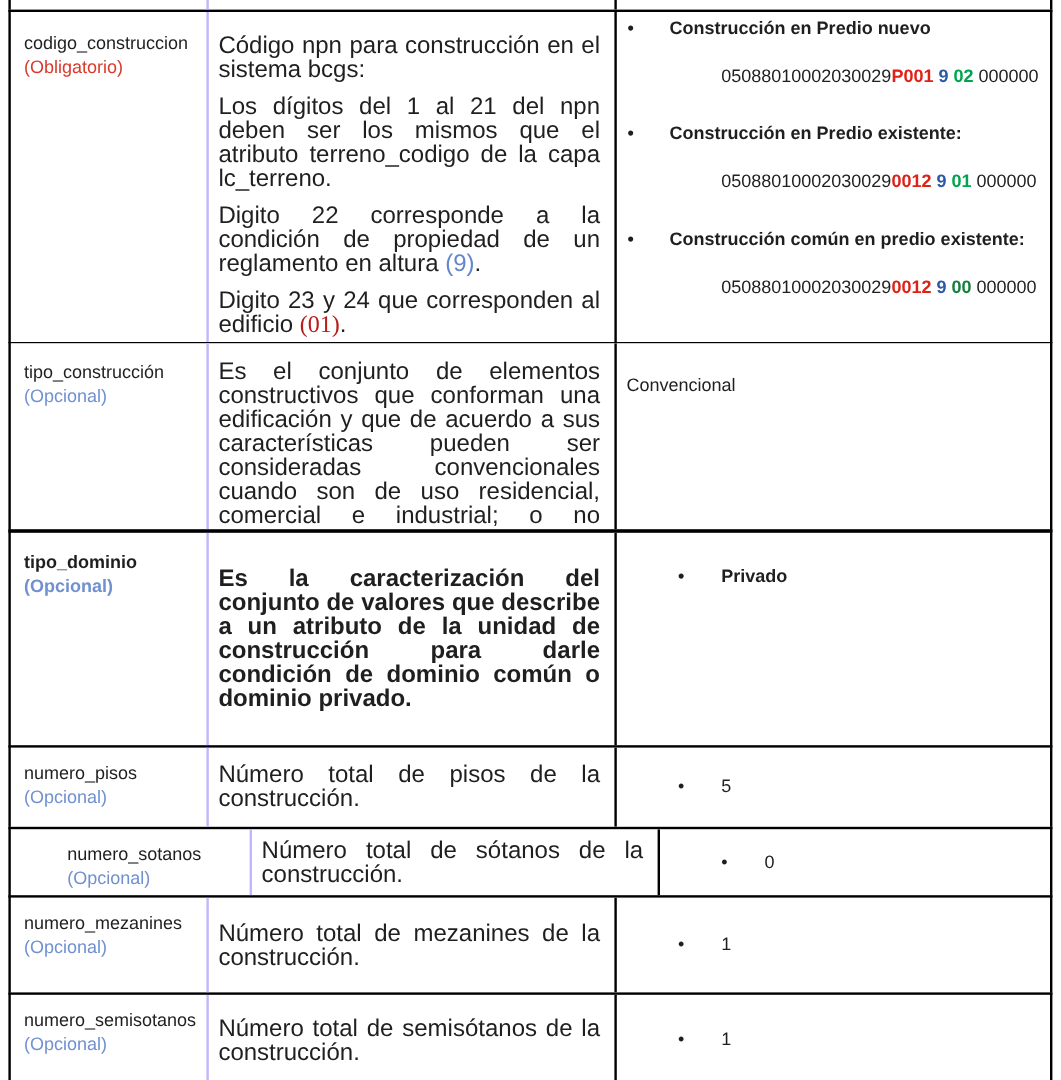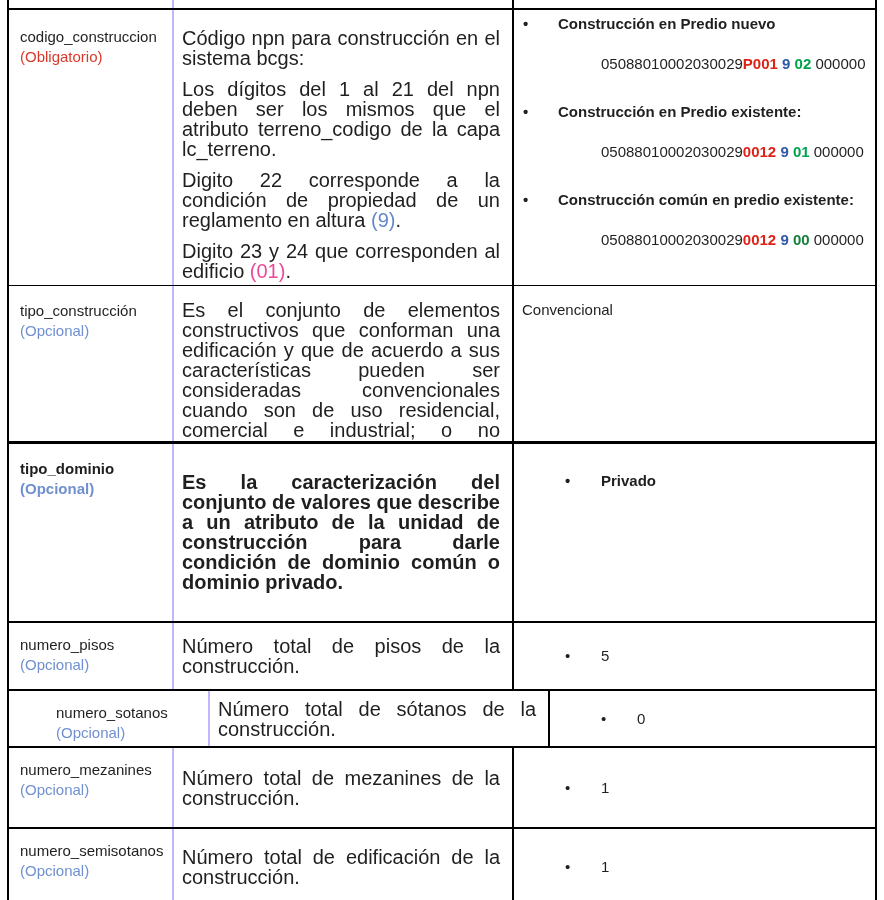--- a/index.html
+++ b/index.html
@@ -50,21 +50,21 @@
   .r3 .c3 { padding-top:27px; }
   .r4 .c1, .r5 .c1, .r6 .c1, .r7 .c1 { padding-top:12px; }
   .vcenter { display:flex; flex-direction:column; justify-content:center; padding-top:0 !important; }
 
   
   .ex-bullet { display:flex; font-size:15px; line-height:20px; margin-bottom:20px; }
   .ex-bullet.bold { font-weight:bold; }
   .ex-bullet .bullet { display:inline-block; width:38px; flex:0 0 38px; text-align:left; padding-left:3px; }
   .ex-code { font-size:15px; line-height:20px; padding-left:81px; margin-bottom:28px; white-space:nowrap; }
   .ex-code:last-child, .ex-bullet:last-child { margin-bottom:0; }
-  .ex-plain { font-size:15px; line-height:20px; }
+  .ex-plain { font-size:15px; line-height:20px;margin-top:12px; }
   .val-bullet { display:flex; font-size:15px; line-height:20px; padding-left:43px; }
   .val-bullet .bullet { display:inline-block; width:36px; flex:0 0 36px; }
 </style>
 </head>
 <body>
 
 <div class="page">
   <div class="tbl">
 
     <div class="row strip-top">
@@ -75,21 +75,21 @@
 
     <div class="row r1">
       <div class="c1">
         <div class="field-name">codigo_construccion</div>
         <div class="req" style="color: rgb(217, 58, 43);">(Obligatorio)</div>
       </div>
       <div class="c2">
           <div class="para fs"><span>Código npn para construcción en el sistema bcgs:</span></div>
           <div class="para fs"><span>Los dígitos del 1 al 21 del npn deben ser los mismos que el atributo terreno_codigo de la capa lc_terreno.</span></div>
           <div class="para fs"><span>Digito 22 corresponde a la condición de propiedad de un reglamento en altura </span><span style="color: rgb(98, 135, 204);">(9)</span><span>.</span></div>
-          <div class="para fs"><span>Digito 23 y 24 que corresponden al  edificio </span><span style="color: #ec4899;">(01)</span><span>.</span></div>
+          <div class="para fs"><span>Digito 23 y 24 que corresponden al  edificio </span><span style="color: #b91c1c; font-family: Liberation Serif, serif;">(01)</span><span>.</span></div>
           <div class="para fs"><span>Los dígitos 25 al 30 deben estar en cero.</span></div>
         </div>
       <div class="c3">
           <div class="ex-bullet bold">
             <span class="bullet">•</span>
             <span>Construcción en Predio nuevo</span>
           </div>
           <div class="ex-code"><span>05088010002030029</span><span style="color: rgb(221, 34, 24); font-weight: bold;">P001</span><span> </span><span style="color: rgb(44, 87, 167); font-weight: bold;">9</span><span> </span><span style="color: rgb(0, 164, 78); font-weight: bold;">02</span><span> 000000</span></div>
           <div class="ex-bullet bold">
             <span class="bullet">•</span>
@@ -180,21 +180,21 @@
           </div>
         </div>
     </div>
 
     <div class="row r7">
       <div class="c1">
         <div class="field-name">numero_semisotanos</div>
         <div class="req" style="color: rgb(112, 144, 208);">(Opcional)</div>
       </div>
       <div class="c2 vcenter">
-          <div class="para fs"><span>Número total de edificación de la construcción.</span></div>
+          <div class="para fs"><span>Número total de semisótanos de la construcción.</span></div>
         </div>
       <div class="c3 vcenter">
           <div class="val-bullet">
             <span class="bullet">•</span>
             <span>1</span>
           </div>
         </div>
     </div>
 
     <div class="row strip-bottom">

